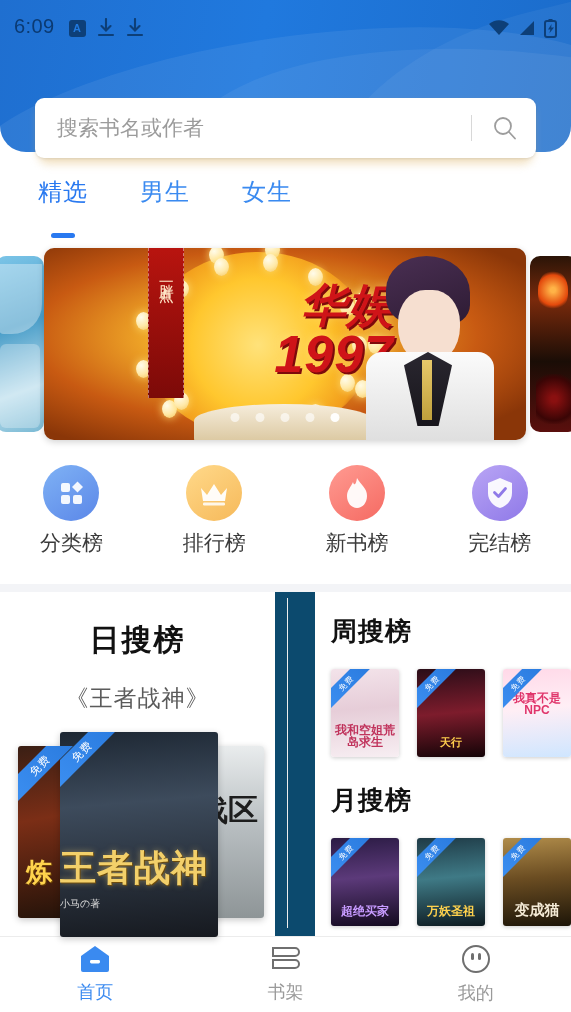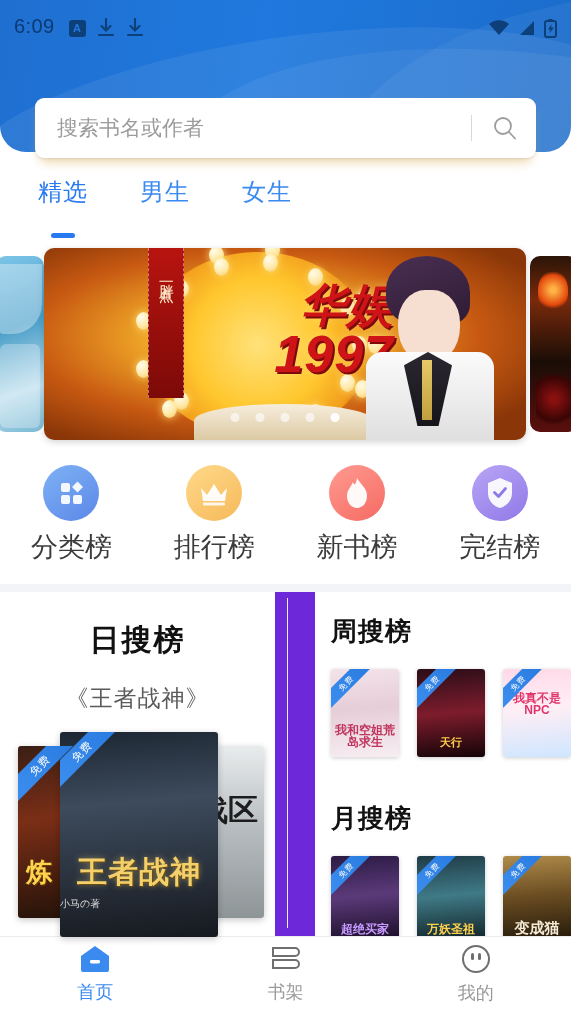--- a/index.html
+++ b/index.html
@@ -143,41 +143,41 @@
   .dot.active { background: rgba(255,255,255,.95); }
 
   
   .quicknav { position:absolute; left:0; top: 465px; width: 571px; height: 115px; display:flex; }
   .qitem { flex:1; display:flex; flex-direction:column; align-items:center; cursor:pointer; }
   .qcircle { width: 56px; height: 56px; border-radius: 50%; display:flex; align-items:center; justify-content:center; }
   .q1 { background: linear-gradient(145deg,#7fb2f5,#5b87e8); }
   .q2 { background: linear-gradient(145deg,#ffd98a,#f6b95a); }
   .q3 { background: linear-gradient(145deg,#ff9b92,#f56a62); }
   .q4 { background: linear-gradient(145deg,#b9a5f5,#8f79e8); }
-  .qlabel { margin-top: 8px; font-size: 27px; color:#3b3b3b; }
+  .qlabel { margin-top: 8px; font-size: 21px; color:#3b3b3b; }
 
   .sep { position:absolute; left:0; top: 584px; width: 571px; height: 8px; background:#f3f4f7; }
 
   
-  .panels { position:absolute; left: 0; top: 592px; width: 571px; height: 345px; display:flex; background:#6d28d9;gap:40px; }
+  .panels { position:absolute; left: 0; top: 592px; width: 571px; height: 345px; display:flex; background:#0c4a6e;gap:40px; }
   .panel-left { width: 287px; position: relative; background:#fff; }
   .vdivider { position:absolute; left: 287px; top: 6px; width: 1px; height: 330px; background:#ededed; }
   .panel-right { flex: 1; position: relative; background:#fff; padding-left: 16px; }
 
   .rank-title { text-align:center; font-size: 30px; font-weight: bold; color:#111; margin-top: 28px; letter-spacing: 2px; }
   .rank-sub { text-align:center; font-size: 23px; color:#5b5b5b; margin-top: 22px; letter-spacing: 1px; }
 
   .stack { position:absolute; left:0; top: 140px; width: 287px; height: 205px; }
   .cover { position:absolute; border-radius: 3px; overflow:hidden; box-shadow: 0 2px 7px rgba(0,0,0,.22); }
   .cv-left { left: 18px; top: 14px; width: 112px; height: 172px; background: linear-gradient(170deg,#3a1f14 0%,#7b2e16 40%,#1b1008 100%); }
   .cv-right { left: 152px; top: 14px; width: 112px; height: 172px; background: linear-gradient(180deg,#e9eced 0%,#b9bfc2 45%,#8e9597 100%); }
   .cv-main { left: 60px; top: 0; width: 158px; height: 205px; background: linear-gradient(175deg,#1d2733 0%,#3d4b5c 35%,#16191f 100%); z-index: 3; }
   .cv-title-gold {
-    position:absolute; left:0; bottom: 44px; width: 100%; text-align:center;
-    color:#f3d06a; font-size: 30px; font-weight:bold;
+    position:absolute; left:0; bottom: 44px; width: 100%; 
+    color:#f3d06a; font-size: 36px; font-weight:bold;
     text-shadow: 1px 1px 0 #6b4a0d, 0 0 6px rgba(255,220,120,.5); letter-spacing: 1px; font-family: Liberation Mono, monospace;
   }
   .cv-sub-small { position:absolute; left:0; bottom: 26px; width:100%; text-align:left; color:#ddd; font-size: 10px; }
   .cv-t-yellow { position:absolute; left: 8px; bottom: 28px; color:#ffd34d; font-size: 26px; font-weight:bold; text-shadow:1px 1px 0 #6b4205; }
   .cv-t-dark { position:absolute; right: 6px; top: 44px; color:#1d1d1d; font-size: 30px; font-weight:bold; }
 
   .ribbon {
     position:absolute; left:0; top:0; width: 58px; height: 58px; overflow:hidden; z-index: 6;
   }
   .ribbon i {
@@ -426,21 +426,21 @@
           <div class="rc-label" style="color:#ffcf4d;font-size:11px">天行</div>
         </div>
         <div class="rcover bg-c">
           <div class="ribbon">
             <i>免费</i>
           </div>
           <div class="rc-label" style="color:#e0356b;bottom:40px">我真不是NPC</div>
         </div>
       </div>
 
-      <div class="rside-title" style="margin-top:44px">月搜榜</div>
+      <div class="rside-title" style="margin-top:26px">月搜榜</div>
       <div class="rrow">
         <div class="rcover bg-d">
           <div class="ribbon">
             <i>免费</i>
           </div>
           <div class="rc-label" style="color:#c79bff">超绝买家</div>
         </div>
         <div class="rcover bg-e">
           <div class="ribbon">
             <i>免费</i>

